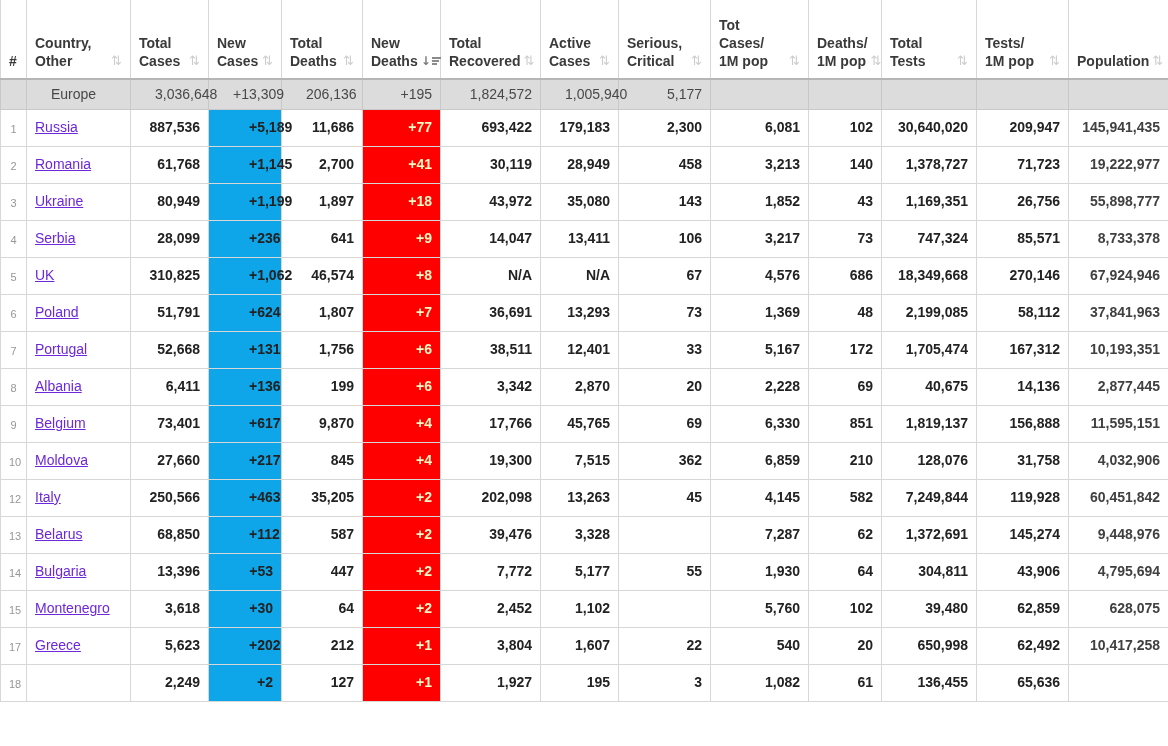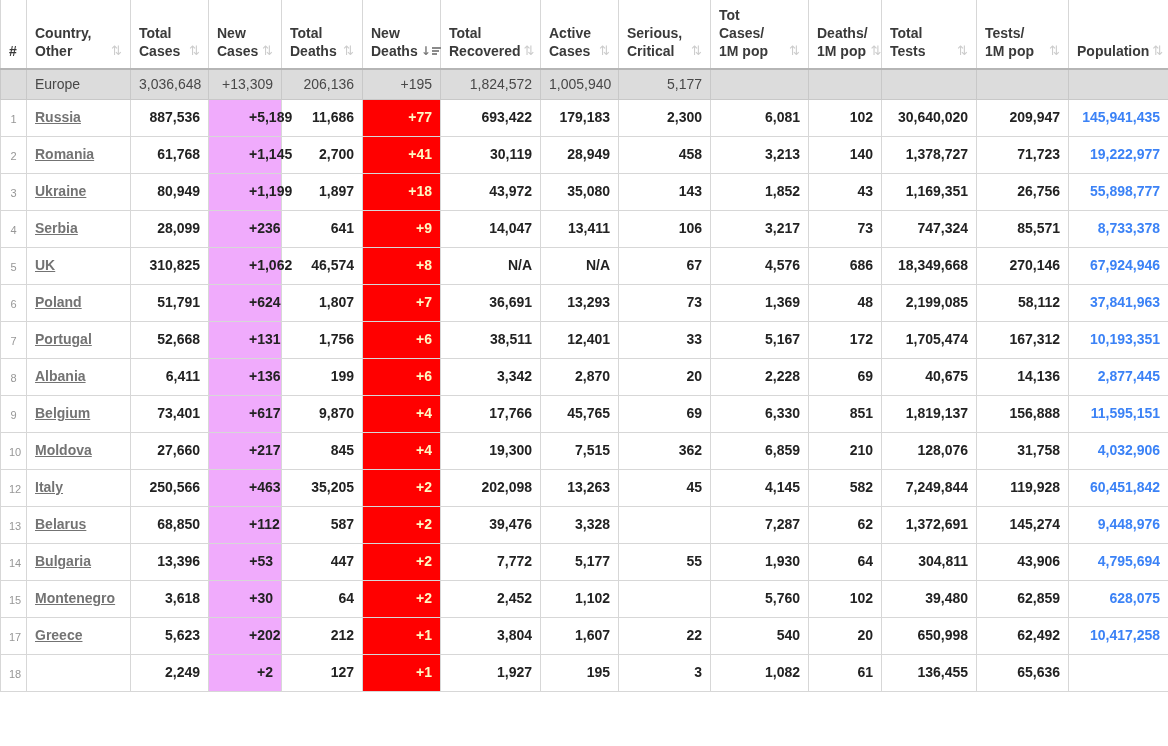--- a/index.html
+++ b/index.html
@@ -1,44 +1,44 @@
 <!DOCTYPE html>
 <html><head>
 <meta charset="utf-8">
 <style>
   html,body { margin:0; padding:0; background:#fff; font-family:"Liberation Sans", sans-serif; }
   .wrap { width:1168px; height:746px; overflow:hidden; }
   table { border-collapse:collapse; table-layout:fixed; width:1168px; }
   th, td { border:1px solid #d7d7d7; box-sizing:border-box; }
   thead th {
     vertical-align:bottom; text-align:left; background:#fff;
-    padding:6px 8px 8px 8px; font-size:14px; font-weight:bold; color:#3a3a3a;
+    padding:16px 8px 8px 8px; font-size:14px; font-weight:bold; color:#3a3a3a;
     border-top:none; border-bottom:2px solid #b5b5b5; line-height:18px;
   }
   th .th-inner { display:flex; align-items:flex-end; justify-content:space-between; }
   .th-label { white-space:pre-line; }
   .sort-icon { font-family:"DejaVu Sans", sans-serif; color:#cdcdcd; font-size:13px; font-weight:normal; margin-left:3px; flex:0 0 auto; }
   .sort-active { display:inline-flex; align-items:center; margin-left:3px; flex:0 0 auto; }
   .sort-active .arr { color:#7a7a7a; font-family:"DejaVu Sans", sans-serif; font-size:12px; font-weight:bold; }
   .sort-active .bars { display:inline-block; margin-left:1px; }
   .sort-active .bars i { display:block; height:2px; background:#8a8a8a; margin:1px 0; }
   .sort-active .bars i:nth-child(1){ width:9px; }
   .sort-active .bars i:nth-child(2){ width:7px; }
   .sort-active .bars i:nth-child(3){ width:5px; }
   tbody td {
     padding:8px; font-size:14px; font-weight:bold; color:#222;
     text-align:right; vertical-align:top; line-height:18px; background:#fff;
   }
   td.rank { text-align:center; font-size:11px; font-weight:normal; color:#979797; padding-top:10px; }
   td.country { text-align:left; }
-  a.country-link { color:#737373; font-weight:bold; text-decoration:underline; cursor:pointer; }
-  a.pop-link { color:#3b82f6; font-weight:bold; text-decoration:none; cursor:pointer; }
-  td.yellow { background:#f0abfc;padding-left:40px; }
+  a.country-link { color:#6d28d9; font-weight:normal; text-decoration:underline; cursor:pointer; }
+  a.pop-link { color:#404040; font-weight:bold; text-decoration:none; cursor:pointer; }
+  td.yellow { background:#0ea5e9;padding-left:40px; }
   td.red { background:#FF0000; color:#fef9c3; }
-  tr.continent td { background:#dcdcdc; color:#484848; font-weight:normal; border-color:#c8c8c8; padding:5px 8px 6px 8px; }
+  tr.continent td { background:#dcdcdc; color:#484848; font-weight:normal; border-color:#c8c8c8; padding:5px 8px 6px 24px; }
 </style>
 </head>
 <body>
 
 <div class="wrap">
   <table>
     <colgroup>
         <col style="width: 26px;">
         <col style="width: 104px;">
         <col style="width: 78px;">

